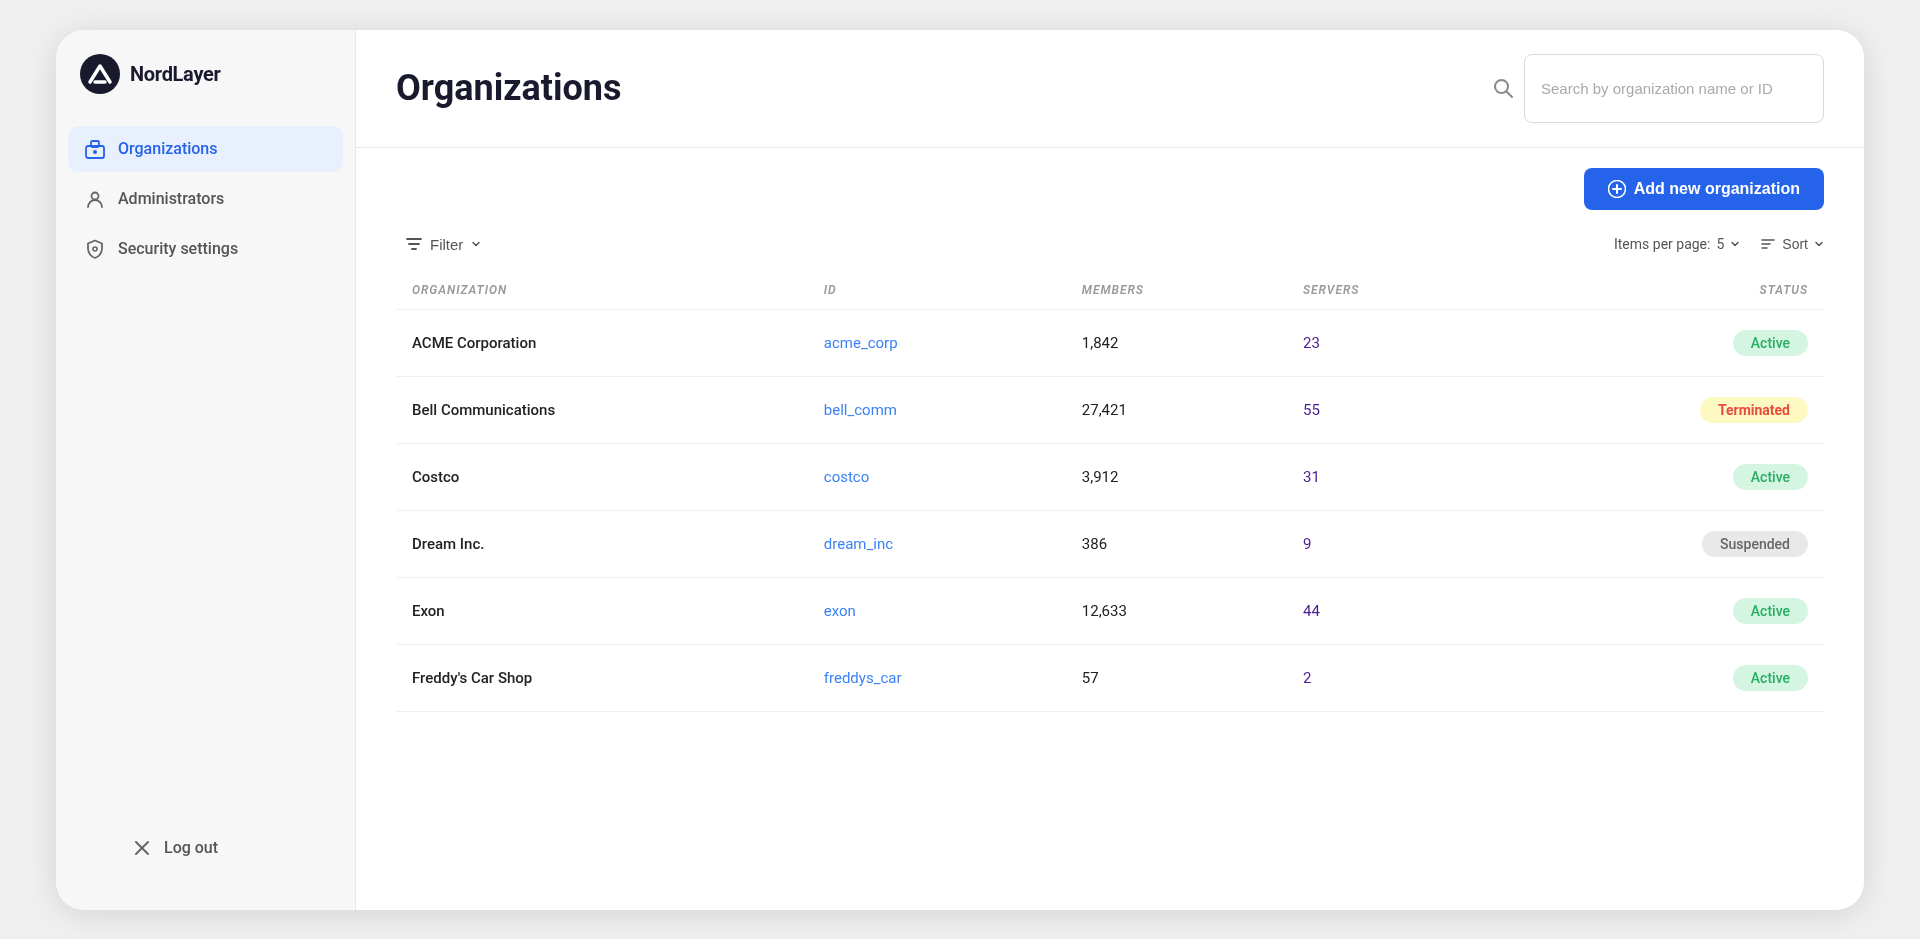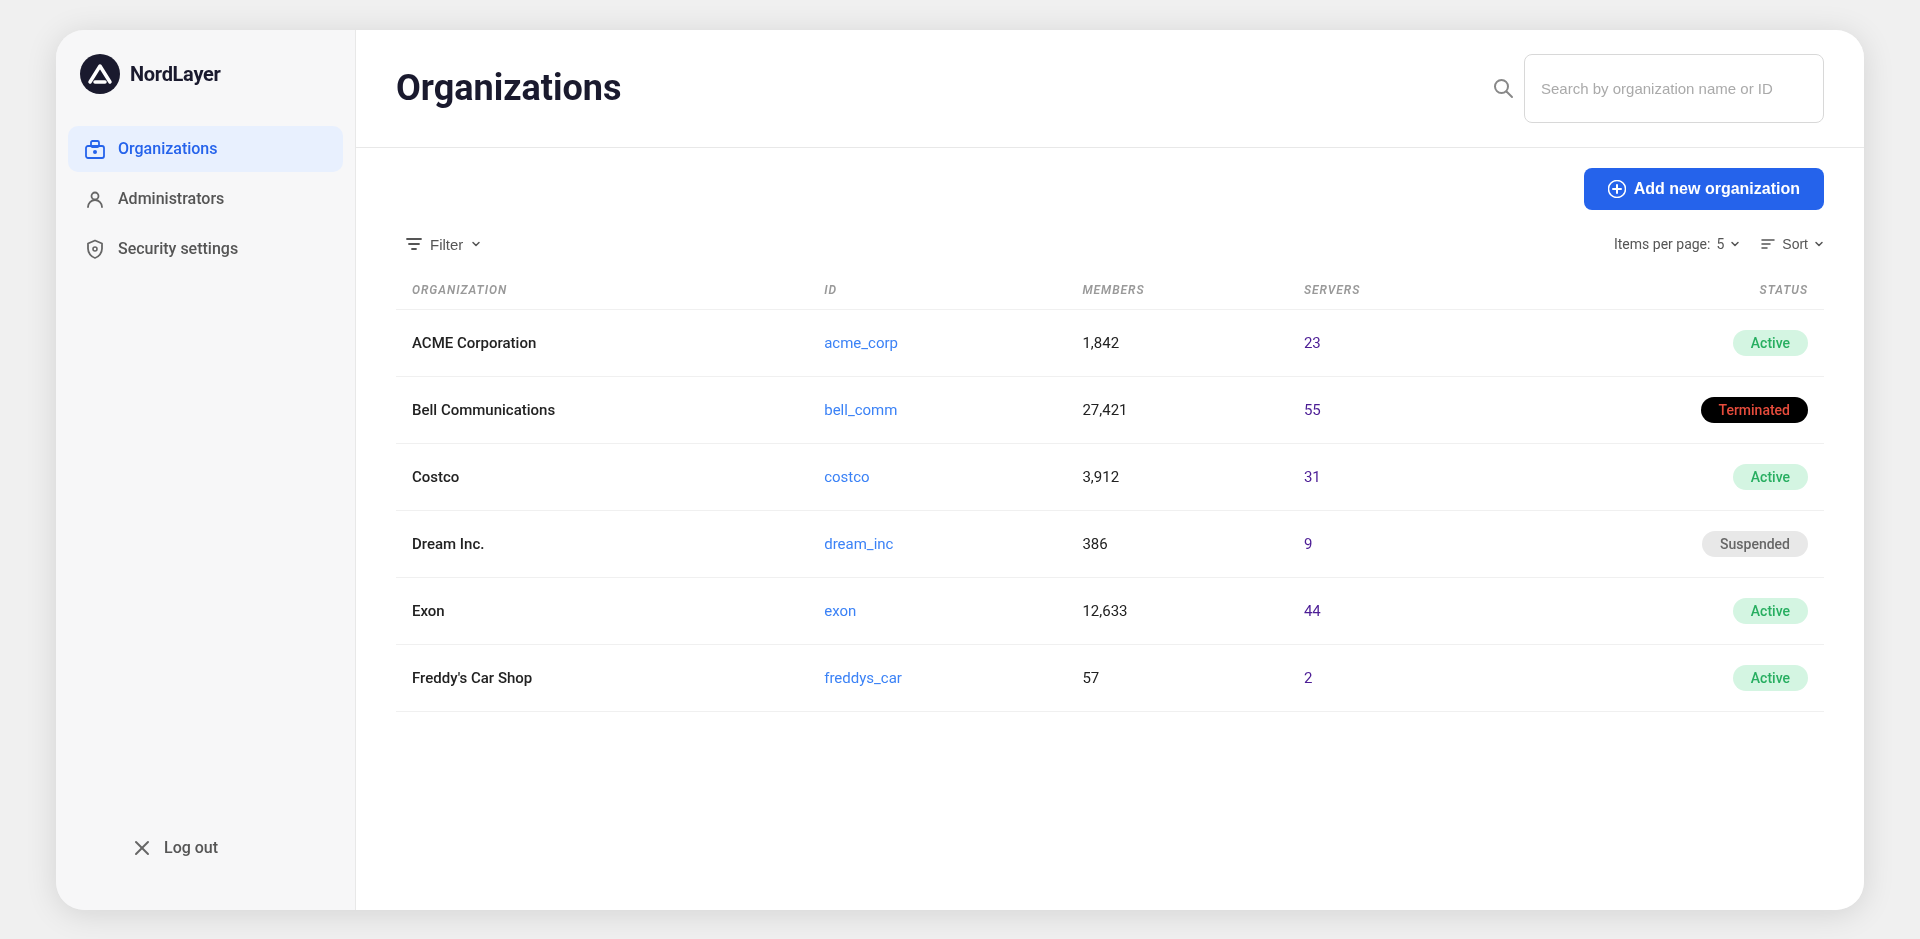--- a/index.html
+++ b/index.html
@@ -246,22 +246,23 @@
       padding: 5px 18px;
       border-radius: 20px;
       font-size: 14px;
       font-weight: 500;
     }
     .status-active {
       background: #d4f5e2;
       color: #27ae60;
     }
     .status-terminated {
-      background: #000000;
+      background: #fef9c3;
       color: #e74c3c;
+      font-weight: bold;
     }
     .status-suspended {
       background: #e8e8e8;
       color: #666;
     }
 
     
     svg { display: block; }
   </style>
 </head>

